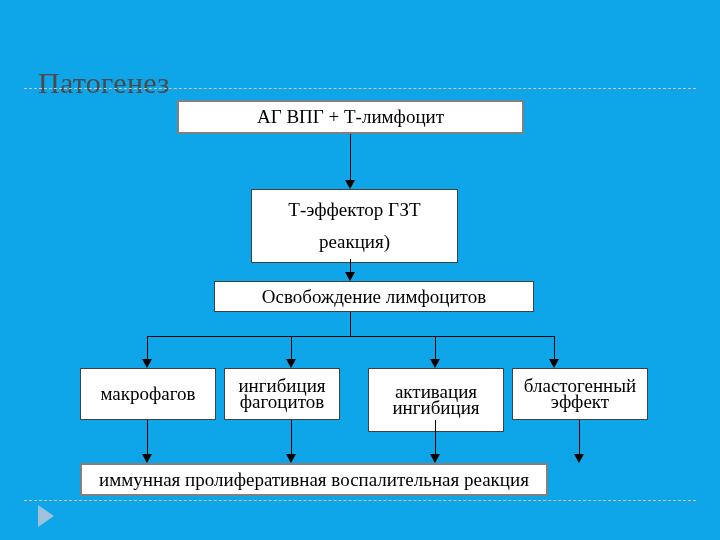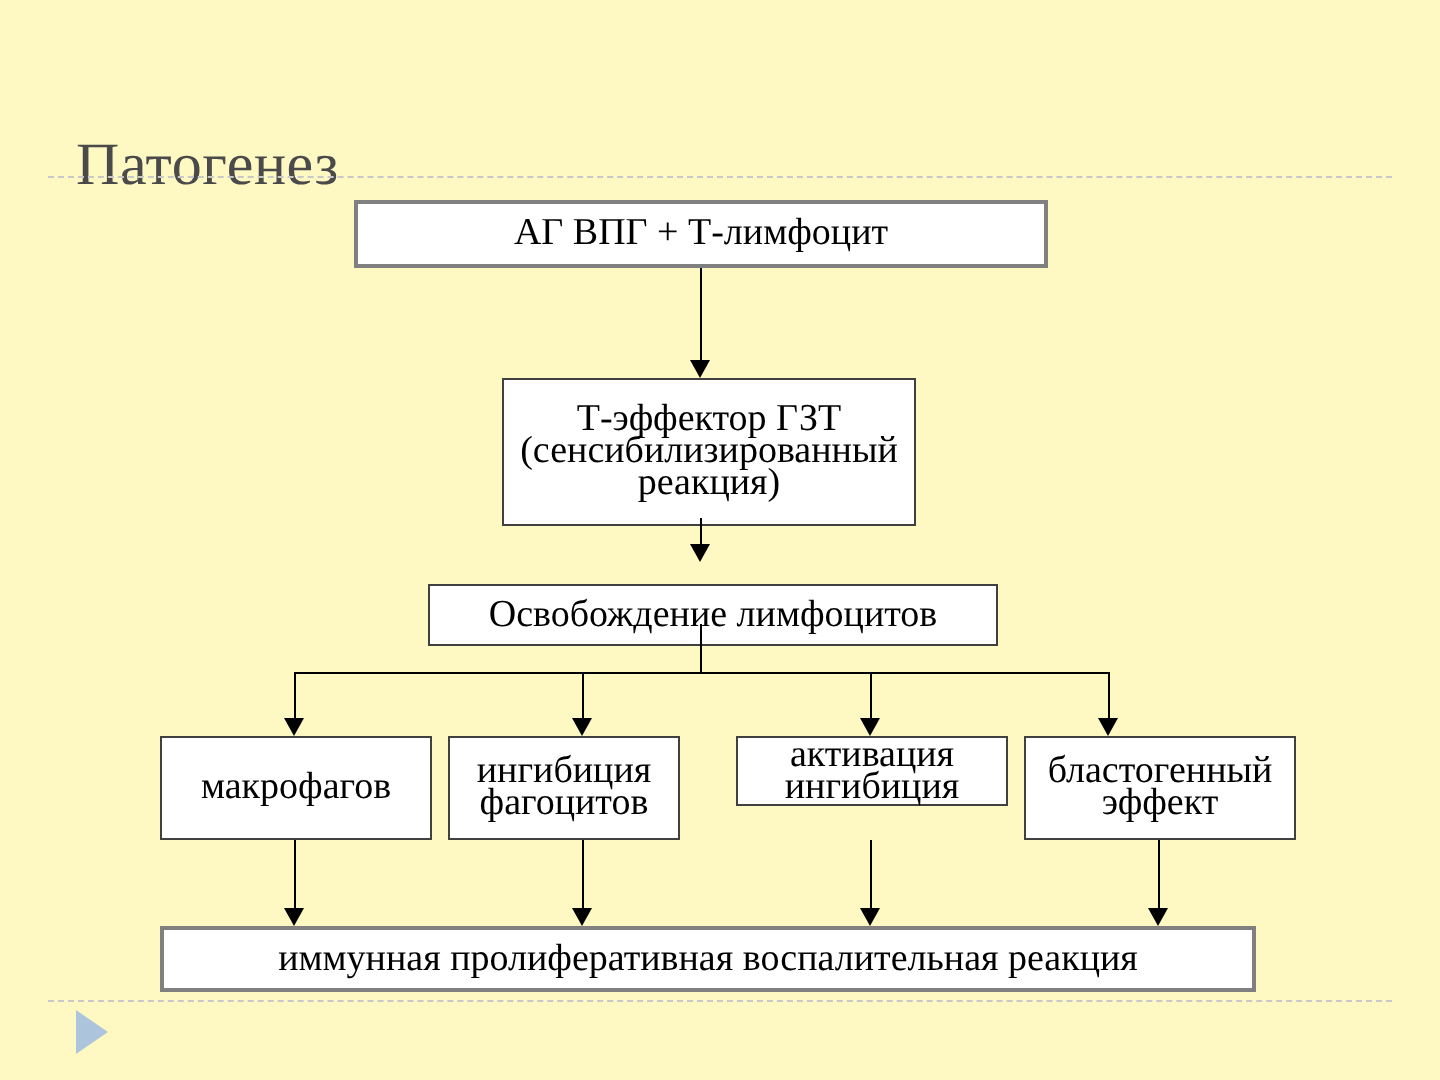--- a/index.html
+++ b/index.html
@@ -13,21 +13,21 @@
     font-family: "Liberation Serif", "DejaVu Serif", serif;
     overflow: hidden;
     position: relative;
   }
 
   #slide {
     position: absolute;
     left: 0; top: 0;
     width: 720px;
     height: 540px;
-    background: #fef9c3;
+    background: #0ea5e9;
   }
 
   
   #slide-title {
     position: absolute;
     left: 38px;
     top: 46px;
     font-size: 30px;
     line-height: 34px;
     color: #4a4a4a;
@@ -65,28 +65,28 @@
     border: 2px solid #808080;
   }
   .fbox.thin {
     border: 1px solid #404040;
   }
   .fbox .txt { display: block; padding: 0 6px; }
 
   
   #box-ag        { left:177px; top:100px; width:347px; height:34px; }
   #box-teffector { left:251px; top:189px; width:207px; height:74px; }
-  #box-release   { left:214px; top:292px; width:285px; height:31px; }
+  #box-release   { left:214px; top:281px; width:320px; height:31px; }
 
   #box-chemo     { left:80px;  top:368px; width:136px; height:52px; }
   #box-inhib     { left:224px; top:368px; width:116px; height:52px; }
-  #box-activ     { left:368px; top:368px; width:136px; height:35px;align-items:flex-end; }
+  #box-activ     { left:368px; top:368px; width:136px; height:64px; }
   #box-blast     { left:512px; top:368px; width:136px; height:52px; }
 
-  #box-final     { left:80px;  top:463px; width:548px; height:33px; }
+  #box-final     { left:80px;  top:463px; width:468px; height:33px; }
 
   
   .vline {
     position: absolute;
     width: 0;
     border-left: 1.5px solid #000000;
   }
   .hline {
     position: absolute;
     height: 0;
@@ -156,21 +156,21 @@
   <div class="fbox thick" id="box-ag">
     <span class="txt">АГ   ВПГ       +        Т-лимфоцит</span>
   </div>
 
   <div class="vline" id="a1-line"></div>
   <div class="arrowhead" id="a1-head"></div>
 
   <div class="fbox thin" id="box-teffector">
     <span class="txt">
       <span>Т-эффектор ГЗТ</span><br>
-      <span>(сенсибилизированный</span><br>
+      <br>
       <span>реакция)</span>
     </span>
   </div>
 
   <div class="vline" id="a2-line"></div>
   <div class="arrowhead" id="a2-head"></div>
 
   <div class="fbox thin" id="box-release">
     <span class="txt">Освобождение лимфоцитов</span>
   </div>

